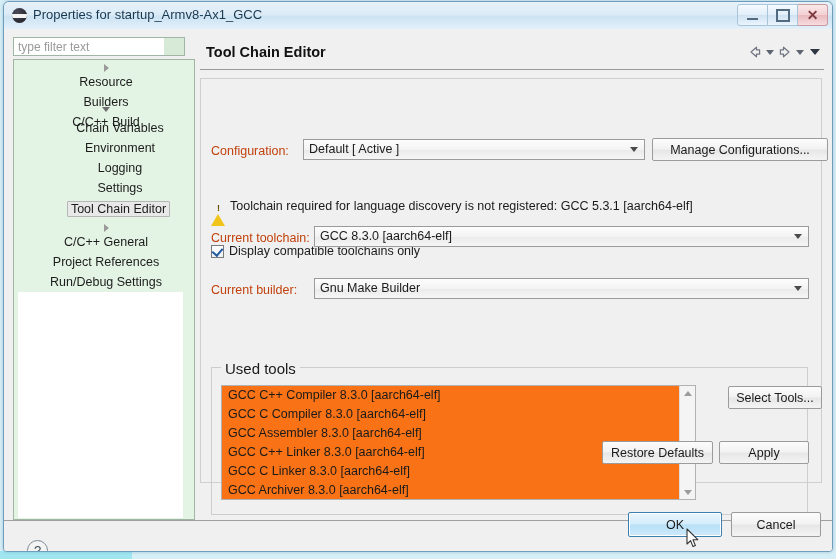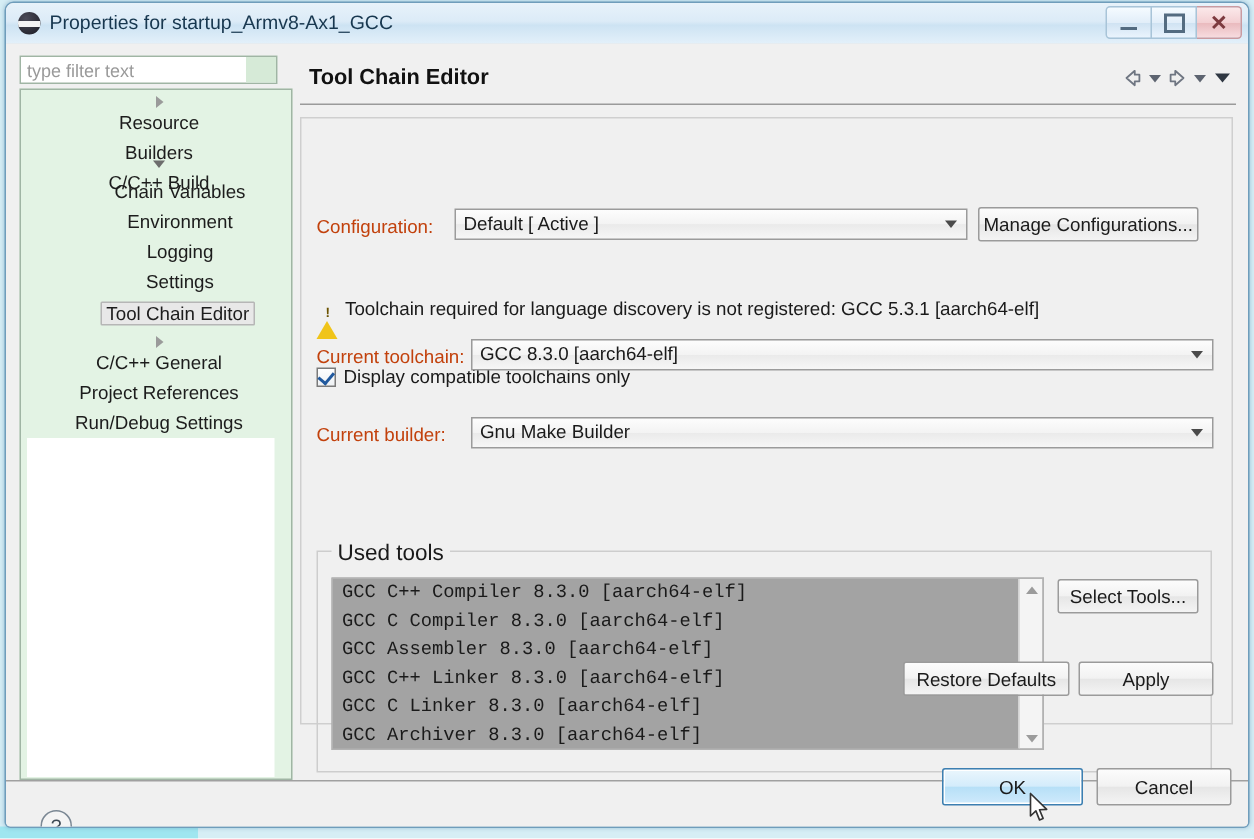--- a/index.html
+++ b/index.html
@@ -348,24 +348,23 @@
     background: #f0f0f0;
     padding: 0 4px;
     font-size: 15px;
     color: #1a1a1a;
   }
   .list-box {
     position: absolute;
     left: 9px; top: 17px;
     width: 475px; height: 115px;
     border: 1px solid #b2b2b2;
-    background: #a3a3a3;
+    background: #f97316;
     box-sizing: border-box;
     overflow: hidden;
-    font-family: Liberation Mono, monospace;
   }
   .list-item {
     height: 19px;
     padding-left: 6px;
     font-size: 12.5px;
     color: #1a1a1a;
     line-height: 19px;
     white-space: nowrap;
   }
   .vscroll {
@@ -531,21 +530,21 @@
 
         <div class="content-box">
 
           <div class="row-label" style="left:10px; top:65px;">Configuration:</div>
           <div class="combo" style="left:102px; top:60px; width:342px;">
             <span class="cval">Default  [ Active ]</span>
             <span class="cbtn">
                 <i></i>
               </span>
           </div>
-          <div class="btn" style="left:451px; top:59px; width:147px; height:23px;">Manage Configurations...</div>
+          <div class="btn" style="left:451px; top:59px; width:176px; height:23px;">Manage Configurations...</div>
 
           <div class="warn-row">
             <span class="warn-icon">
               <span class="tri"></span><span class="bang">!</span>
             </span>
             <span>Toolchain required for language discovery is not registered: GCC 5.3.1 [aarch64-elf]</span>
           </div>
 
           <div class="chk-row">
             <span class="checkbox">
@@ -585,21 +584,21 @@
               <div class="vscroll">
                 <div class="sc-arrow up">
                     <span class="up-tri"></span>
                   </div>
                 <div class="sc-arrow down">
                     <span class="down-tri"></span>
                   </div>
               </div>
             </div>
 
-            <div class="btn" style="left:493px; top:18px; width:94px; height:23px;">Select Tools...</div>
+            <div class="btn" style="left:516px; top:18px; width:94px; height:23px;">Select Tools...</div>
           </div>
 
           <div class="btn" style="left:401px; top:362px; width:111px; height:23px;">Restore Defaults</div>
           <div class="btn" style="left:518px; top:362px; width:90px; height:23px;">Apply</div>
         </div>
       </div>
 
       <div class="footer-sep"></div>
       <div class="help-icon">?</div>
 

